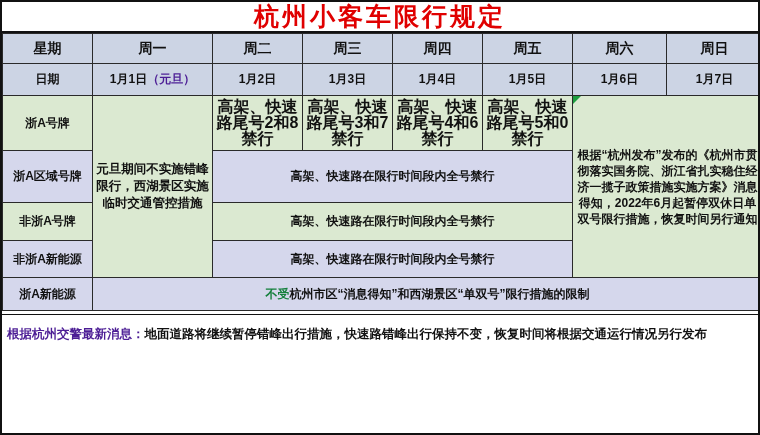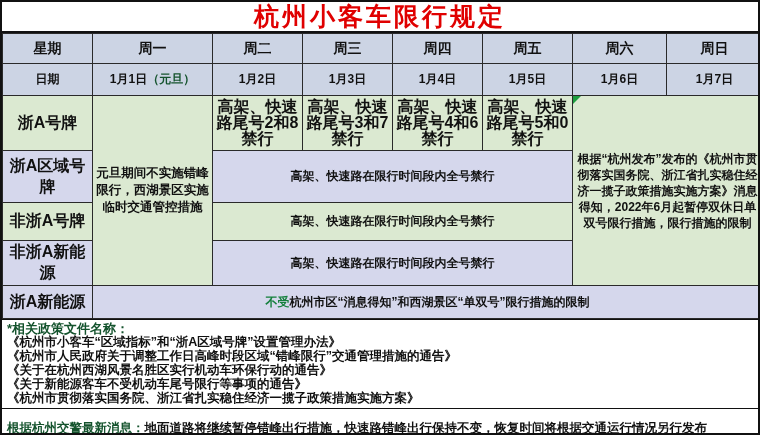--- a/index.html
+++ b/index.html
@@ -19,26 +19,26 @@
     border-collapse:collapse;table-layout:fixed;width:756px;
   }
   table.grid td{
     border:1px solid #2a2a2a;text-align:center;vertical-align:middle;
     padding:1px 3px;overflow:hidden;
   }
   .hdr{background:#ccd4e4;font-size:14px;}
   .date{background:#ccd4e4;font-size:12px;}
   .green{background:#dbe9d1;}
   .lav{background:#d5d7ec;margin-top:17px;}
-  .label{font-size:16px;}
+  .label{font-size:12px;}
   .tail{font-size:16px;text-align:left;padding-left:7px;line-height:16px;}
   .mon-note{font-size:12.5px;line-height:17px;padding:0 6px;margin-top:8px;}
   .weekend{font-size:12px;line-height:16px;padding:2px 5px;position:relative;}
   .note{font-size:12px;}
-  .red{color:#14532d;}
+  .red{color:#4c1d95;}
   .greentxt{color:#15803d;}
   .tri{
     position:absolute;top:0;left:0;width:0;height:0;
     border-top:8px solid #1e9e40;border-right:8px solid transparent;
   }
   .policy{
     height:86px;border-top:1px solid #111;padding:2px 5px 0 5px;
     font-size:12.5px;line-height:13.9px;background:#fff;
   }
   .policy .ph{font-size:13px;}
@@ -89,21 +89,21 @@
     </tr>
     <tr style="height:55px">
       <td class="green label">浙A号牌</td>
       <td class="green mon-note" rowspan="4">元旦期间不实施错峰限行，西湖景区实施临时交通管控措施</td>
       <td class="green tail">高架、快速路尾号2和8禁行</td>
       <td class="green tail">高架、快速路尾号3和7禁行</td>
       <td class="green tail">高架、快速路尾号4和6禁行</td>
       <td class="green tail">高架、快速路尾号5和0禁行</td>
       <td class="green weekend" colspan="2" rowspan="4">
         <span class="tri"></span>
-        <span>根据“杭州发布”发布的《杭州市贯彻落实国务院、浙江省扎实稳住经济一揽子政策措施实施方案》消息得知，2022年6月起暂停双休日单双号限行措施，限行措施的限制</span>
+        <span>根据“杭州发布”发布的《杭州市贯彻落实国务院、浙江省扎实稳住经济一揽子政策措施实施方案》消息得知，2022年6月起暂停双休日单双号限行措施，恢复时间另行通知</span>
       </td>
     </tr>
     <tr style="height:52px">
       <td class="lav label">浙A区域号牌</td>
       <td class="lav note" colspan="4">高架、快速路在限行时间段内全号禁行</td>
     </tr>
     <tr style="height:38px">
       <td class="green label">非浙A号牌</td>
       <td class="green note" colspan="4">高架、快速路在限行时间段内全号禁行</td>
     </tr>
@@ -113,27 +113,19 @@
     </tr>
     <tr style="height:33px">
       <td class="lav label">浙A新能源</td>
       <td class="lav note" colspan="7">
         <span class="greentxt">不受</span><span>杭州市区“消息得知”和西湖景区“单双号”限行措施的限制</span>
       </td>
     </tr>
   </tbody>
     </table>
 
-  <div class="policy">
-    <div class="red ph">*相关政策文件名称：</div>
-    <div>《杭州市小客车“区域指标”和“浙A区域号牌”设置管理办法》</div>
-    <div>《杭州市人民政府关于调整工作日高峰时段区域“错峰限行”交通管理措施的通告》</div>
-    <div>《关于在杭州西湖风景名胜区实行机动车环保行动的通告》</div>
-    <div>《关于新能源客车不受机动车尾号限行等事项的通告》</div>
-    <div>《杭州市贯彻落实国务院、浙江省扎实稳住经济一揽子政策措施实施方案》</div>
-  </div>
 
   <div class="news">
     <span class="red">根据杭州交警最新消息：</span>
     <span>地面道路将继续暂停错峰出行措施，快速路错峰出行保持不变，恢复时间将根据交通运行情况另行发布</span>
   </div>
 
 </div>
 
 </body></html>

